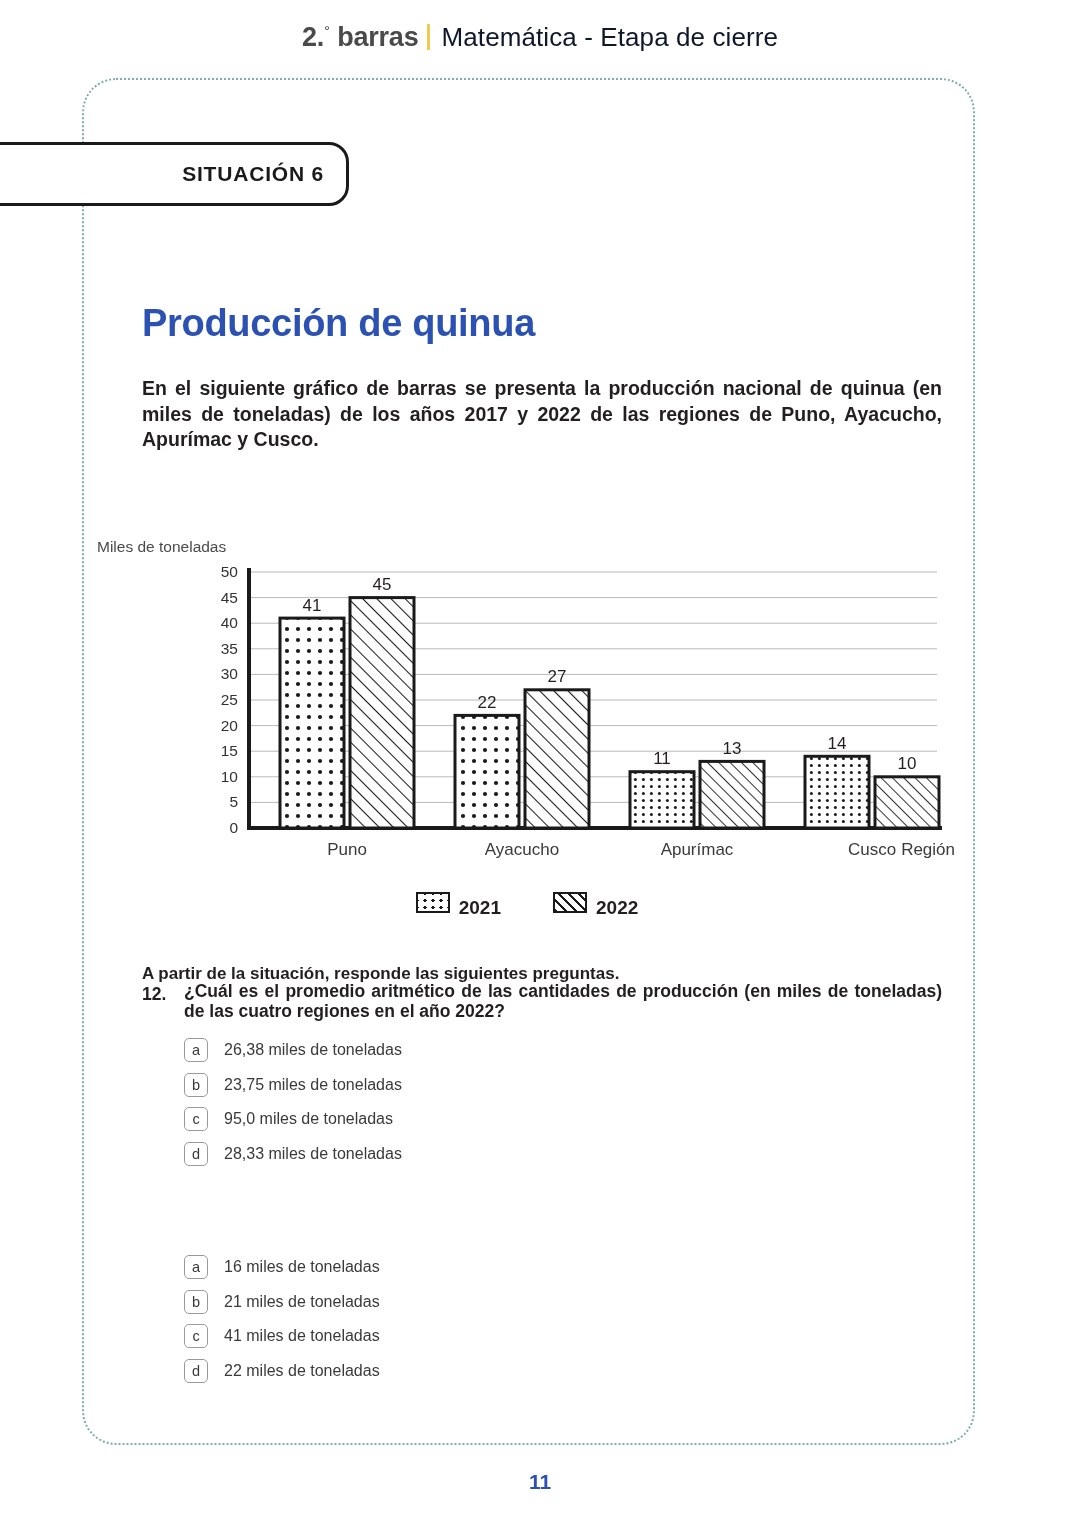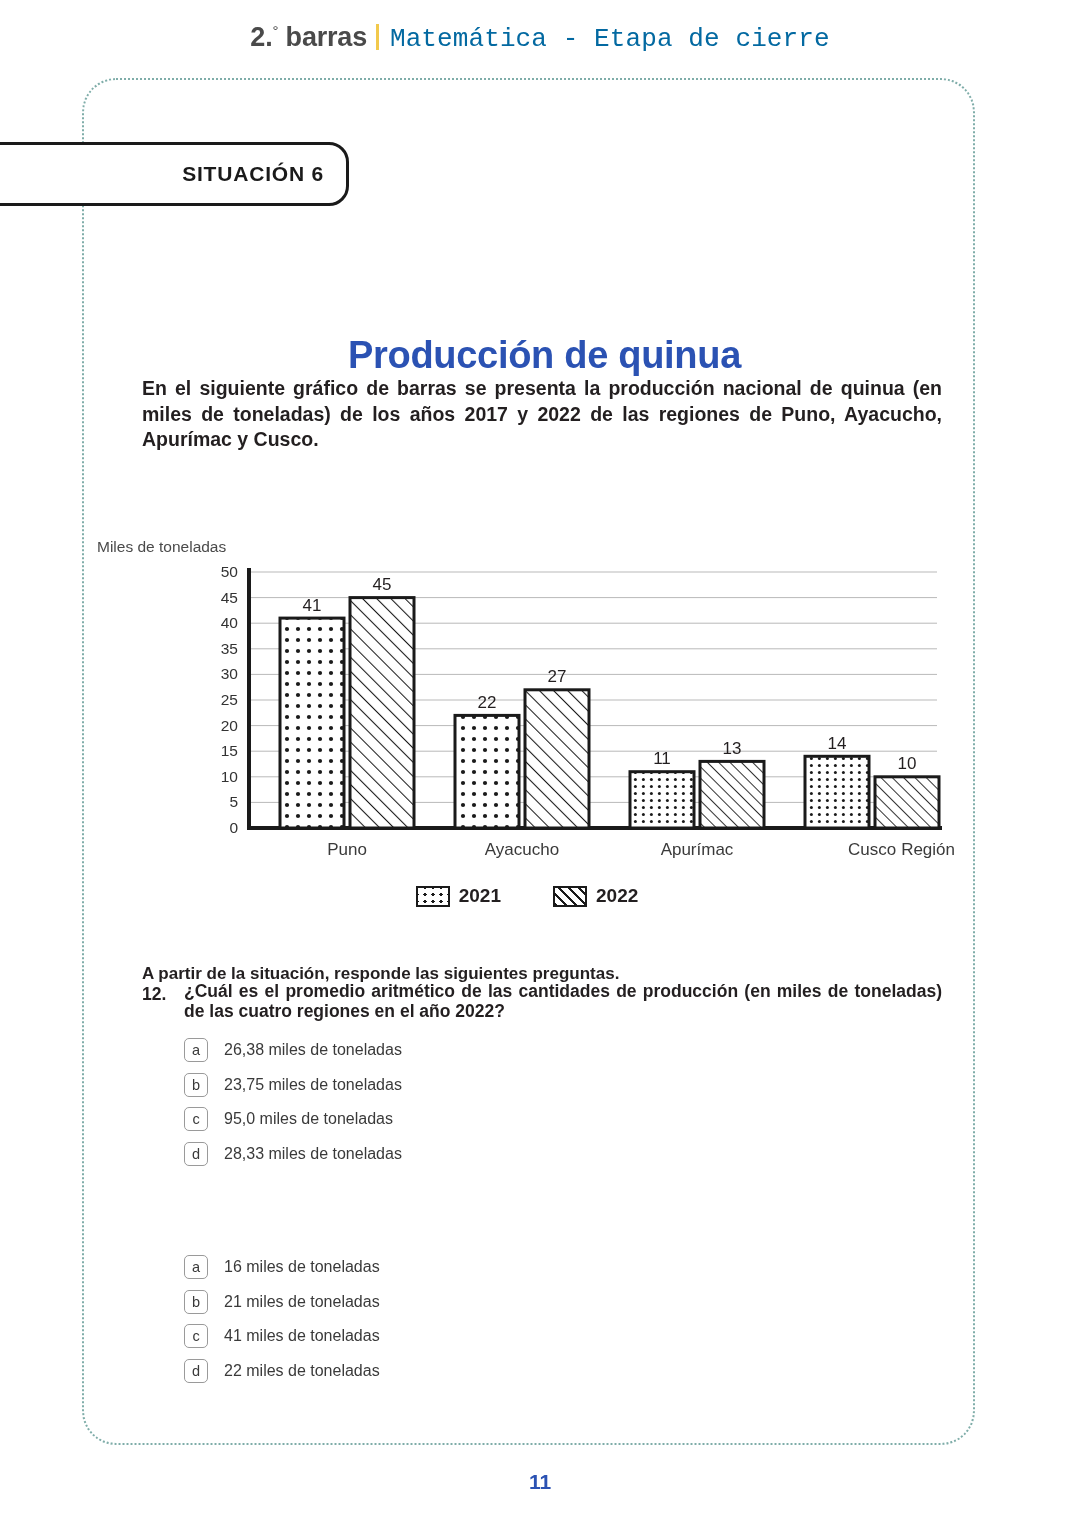--- a/index.html
+++ b/index.html
@@ -41,23 +41,22 @@
     display: inline-block;
     width: 3px;
     height: 26px;
     background: #f2c94c;
     vertical-align: -4px;
     margin: 0 11px 0 9px;
   }
   .header-subject {
     font-size: 26px;
     font-weight: normal;
-    color: #0369a1;
+    color: #0f172a;
     letter-spacing: 0.1px;
-    font-family: Liberation Mono, monospace;
   }
 
   
   .page-frame {
     position: absolute;
     left: 82px;
     top: 78px;
     width: 893px;
     height: 1367px;
     border: 2px dotted #7fada9;
@@ -94,26 +93,25 @@
     left: 140px;
     top: 0;
     width: 805px;
   }
 
   .main-title {
     position: absolute;
     top: 222px;
     left: 0;
     width: 805px;
-    text-align: center;
+    text-align: left;
     font-size: 38px;
     font-weight: bold;
     color: #2b52b3;
     letter-spacing: -0.3px;
-    margin-top: 32px;
   }
 
   .intro-text {
     position: absolute;
     top: 296px;
     left: 0;
     width: 800px;
     font-size: 19.5px;
     font-weight: bold;
     line-height: 25.5px;
@@ -170,20 +168,21 @@
   .legend-swatch {
     width: 34px;
     height: 21px;
     border: 2px solid #1a1a1a;
     box-sizing: border-box;
   }
   .legend-label {
     font-size: 19px;
     font-weight: bold;
     color: #231f20;
+    margin-top: 12px;
   }
 
   
   .prompt-line {
     position: absolute;
     top: 884px;
     left: 0;
     font-size: 17px;
     font-weight: bold;
     color: #231f20;

